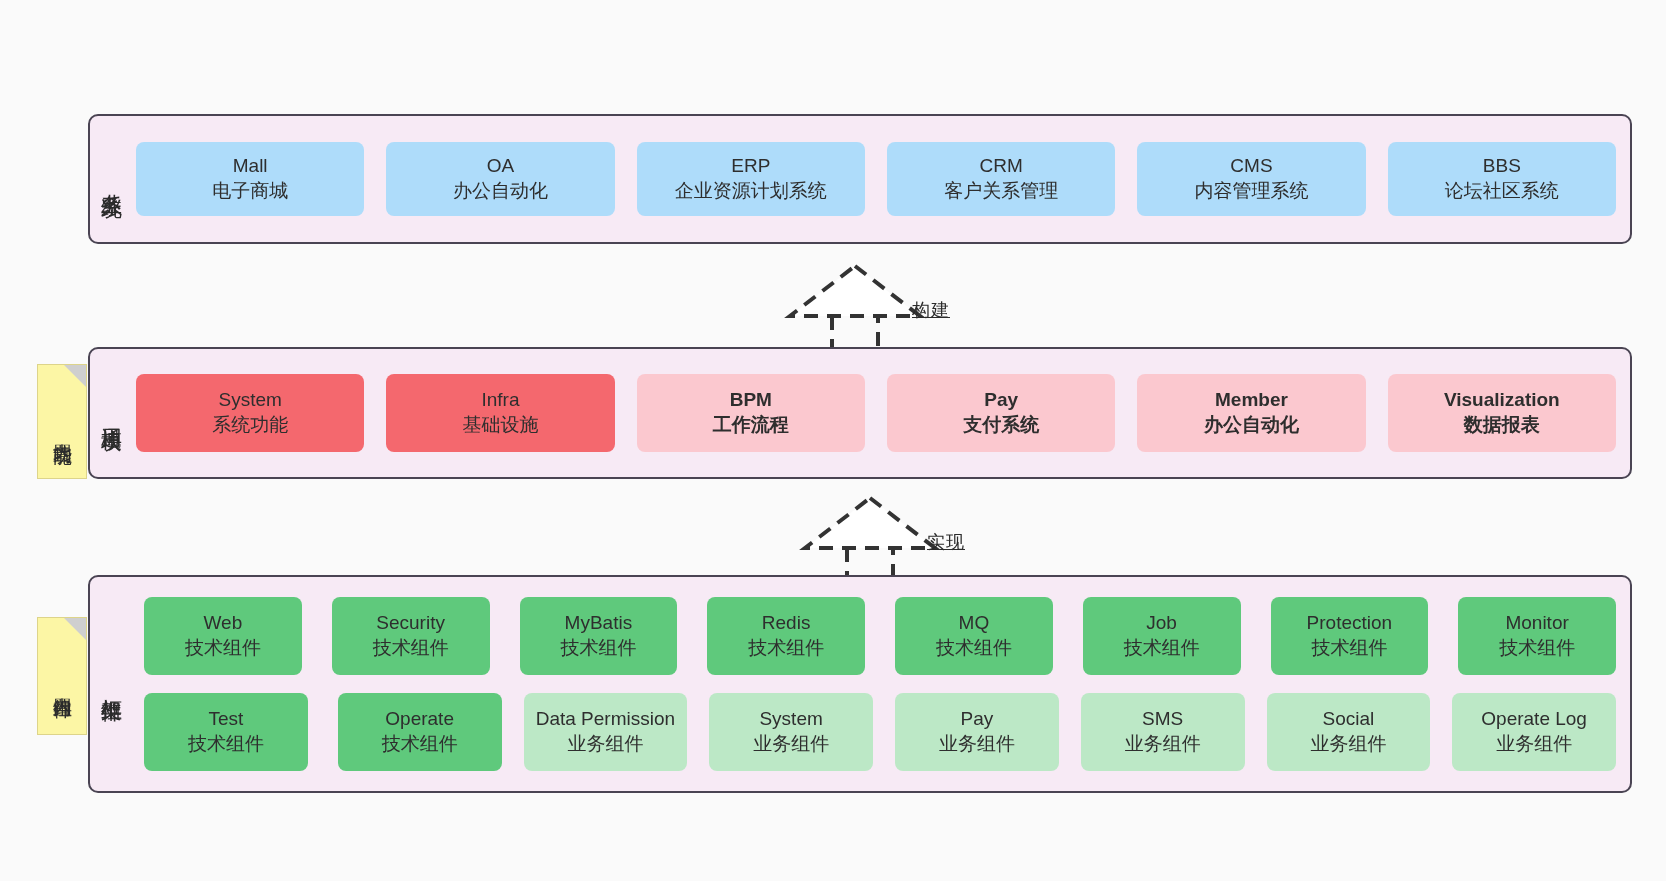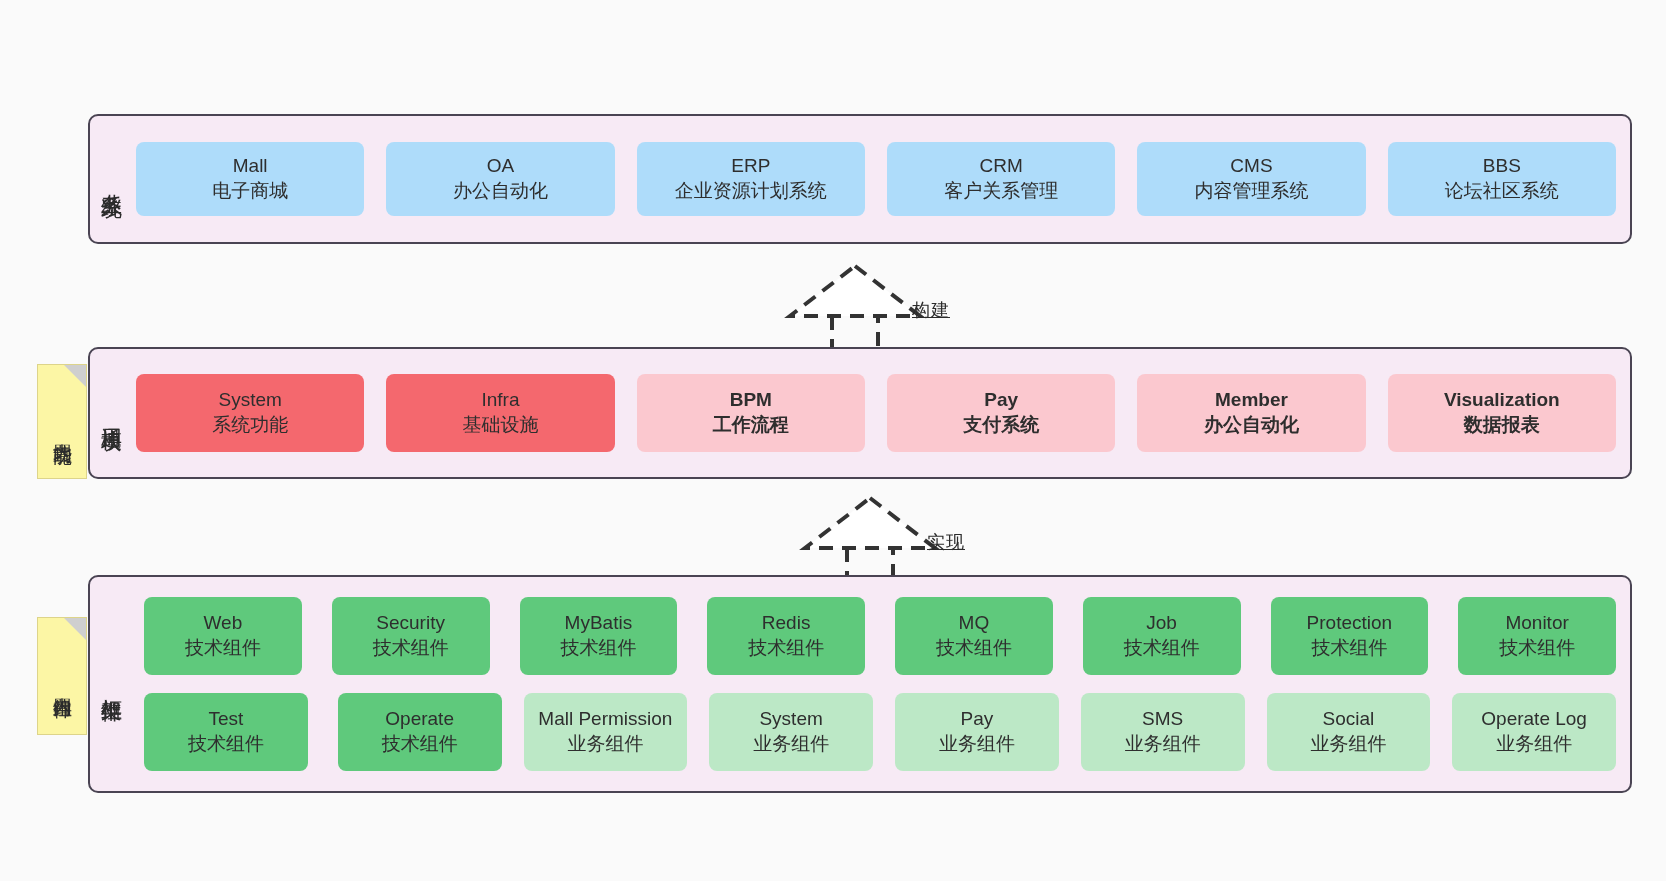--- a/index.html
+++ b/index.html
@@ -289,21 +289,21 @@
       <div class="row">
         <div class="node c-green">
           <span class="n-title">Test</span>
           <span class="n-sub">技术组件</span>
         </div>
         <div class="node c-green">
           <span class="n-title">Operate</span>
           <span class="n-sub">技术组件</span>
         </div>
         <div class="node c-lightgreen">
-          <span class="n-title" style="white-space:normal;">Mall Permission</span>
+          <span class="n-title" style="white-space:normal;">Data Permission</span>
           <span class="n-sub">业务组件</span>
         </div>
         <div class="node c-lightgreen">
           <span class="n-title">System</span>
           <span class="n-sub">业务组件</span>
         </div>
         <div class="node c-lightgreen">
           <span class="n-title">Pay</span>
           <span class="n-sub">业务组件</span>
         </div>

